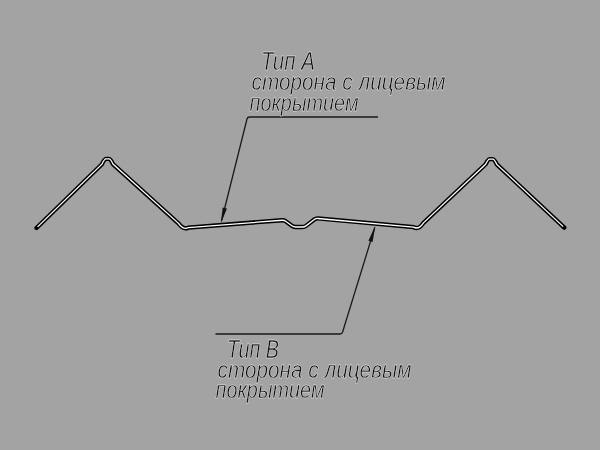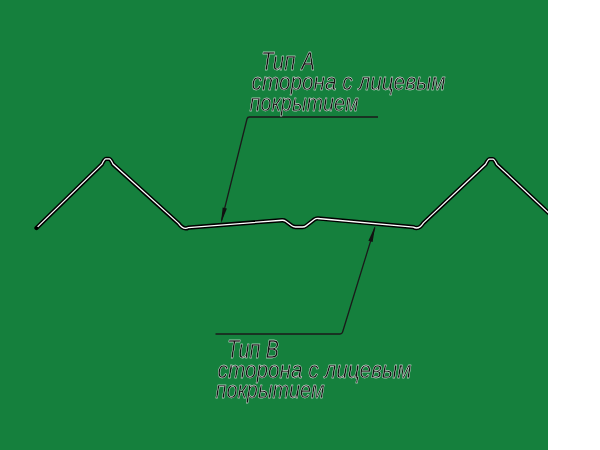--- a/index.html
+++ b/index.html
@@ -1,16 +1,16 @@
 <!DOCTYPE html>
 <html><head>
 <meta charset="utf-8">
 <style>
   html,body{margin:0;padding:0;background:#ffffff;}
-  .wrap{position:relative;width:548px;height:450px;background:#15803d;overflow:hidden;}
+  .wrap{position:relative;width:600px;height:450px;background:#a3a3a3;overflow:hidden;}
   svg{position:absolute;left:0;top:0;}
   .lbl{font-family:"Liberation Sans", sans-serif;font-style:italic;fill:#131313;stroke:#ffffff;stroke-width:0.4;}
 </style>
 </head>
 <body>
 <div class="wrap">
 <svg width="600" height="450" viewBox="0 0 600 450">
 
   <g fill="none">
     <path id="prof" d="M 36.5 228

